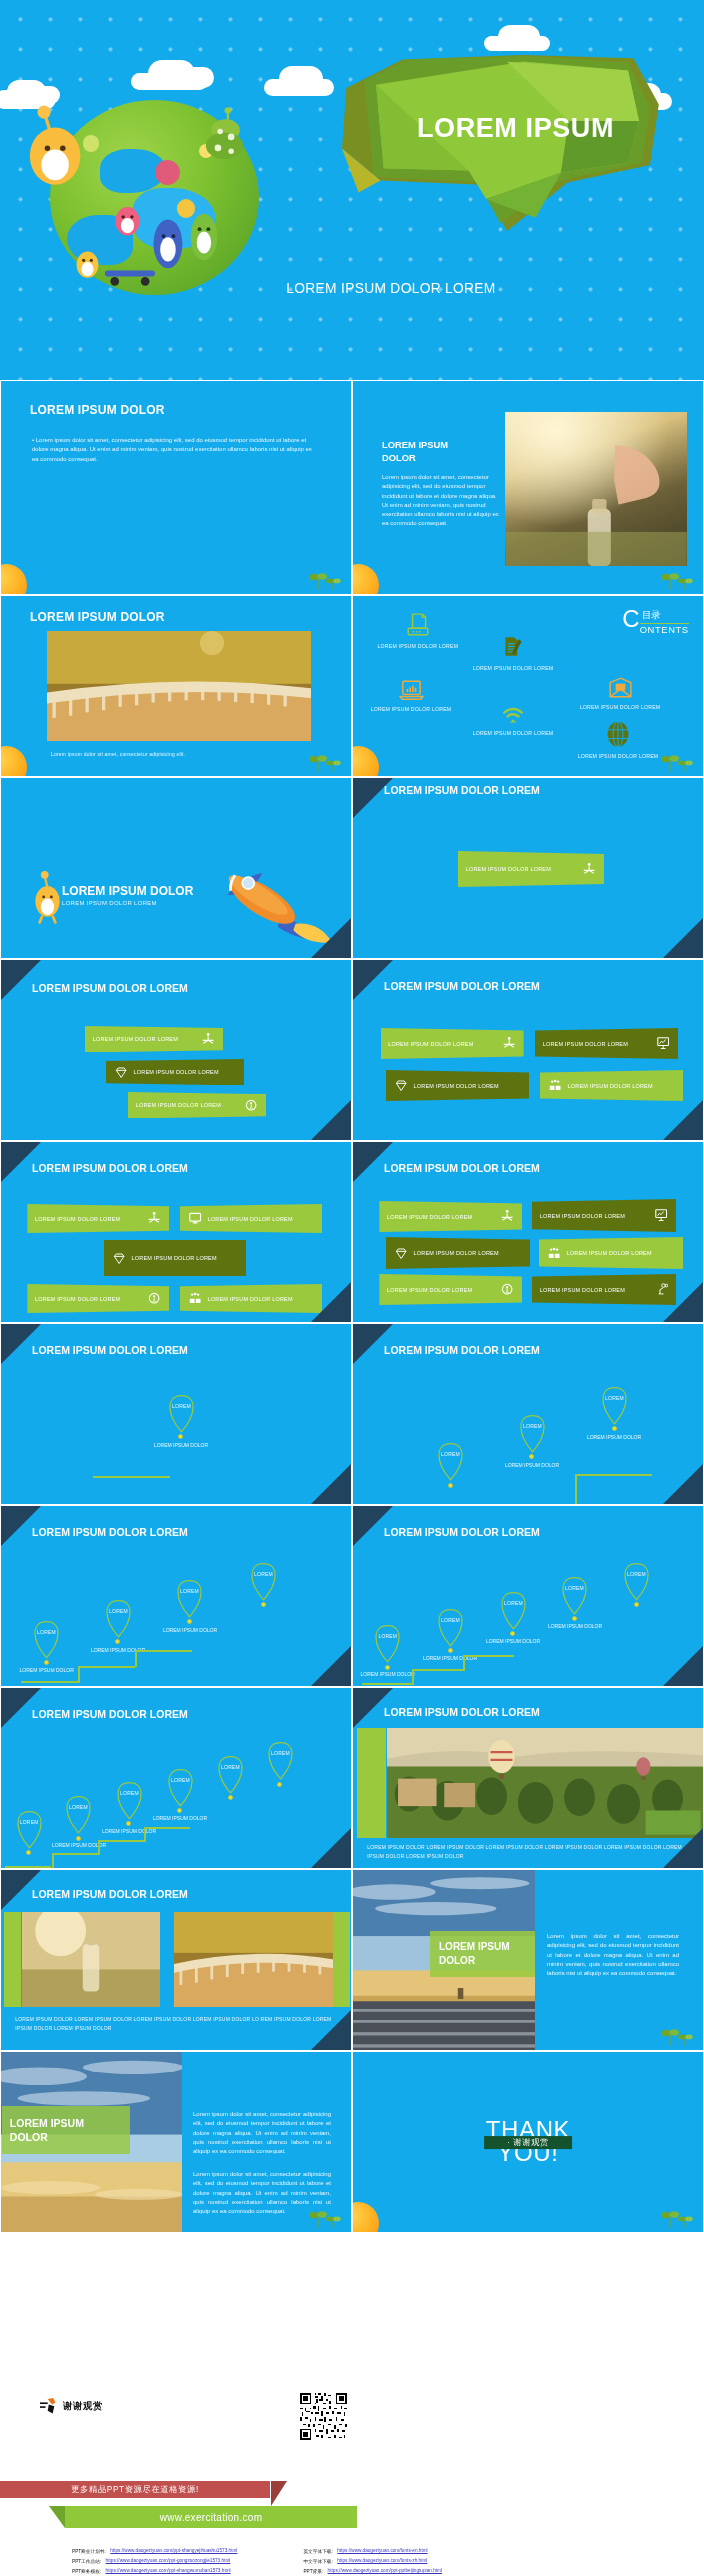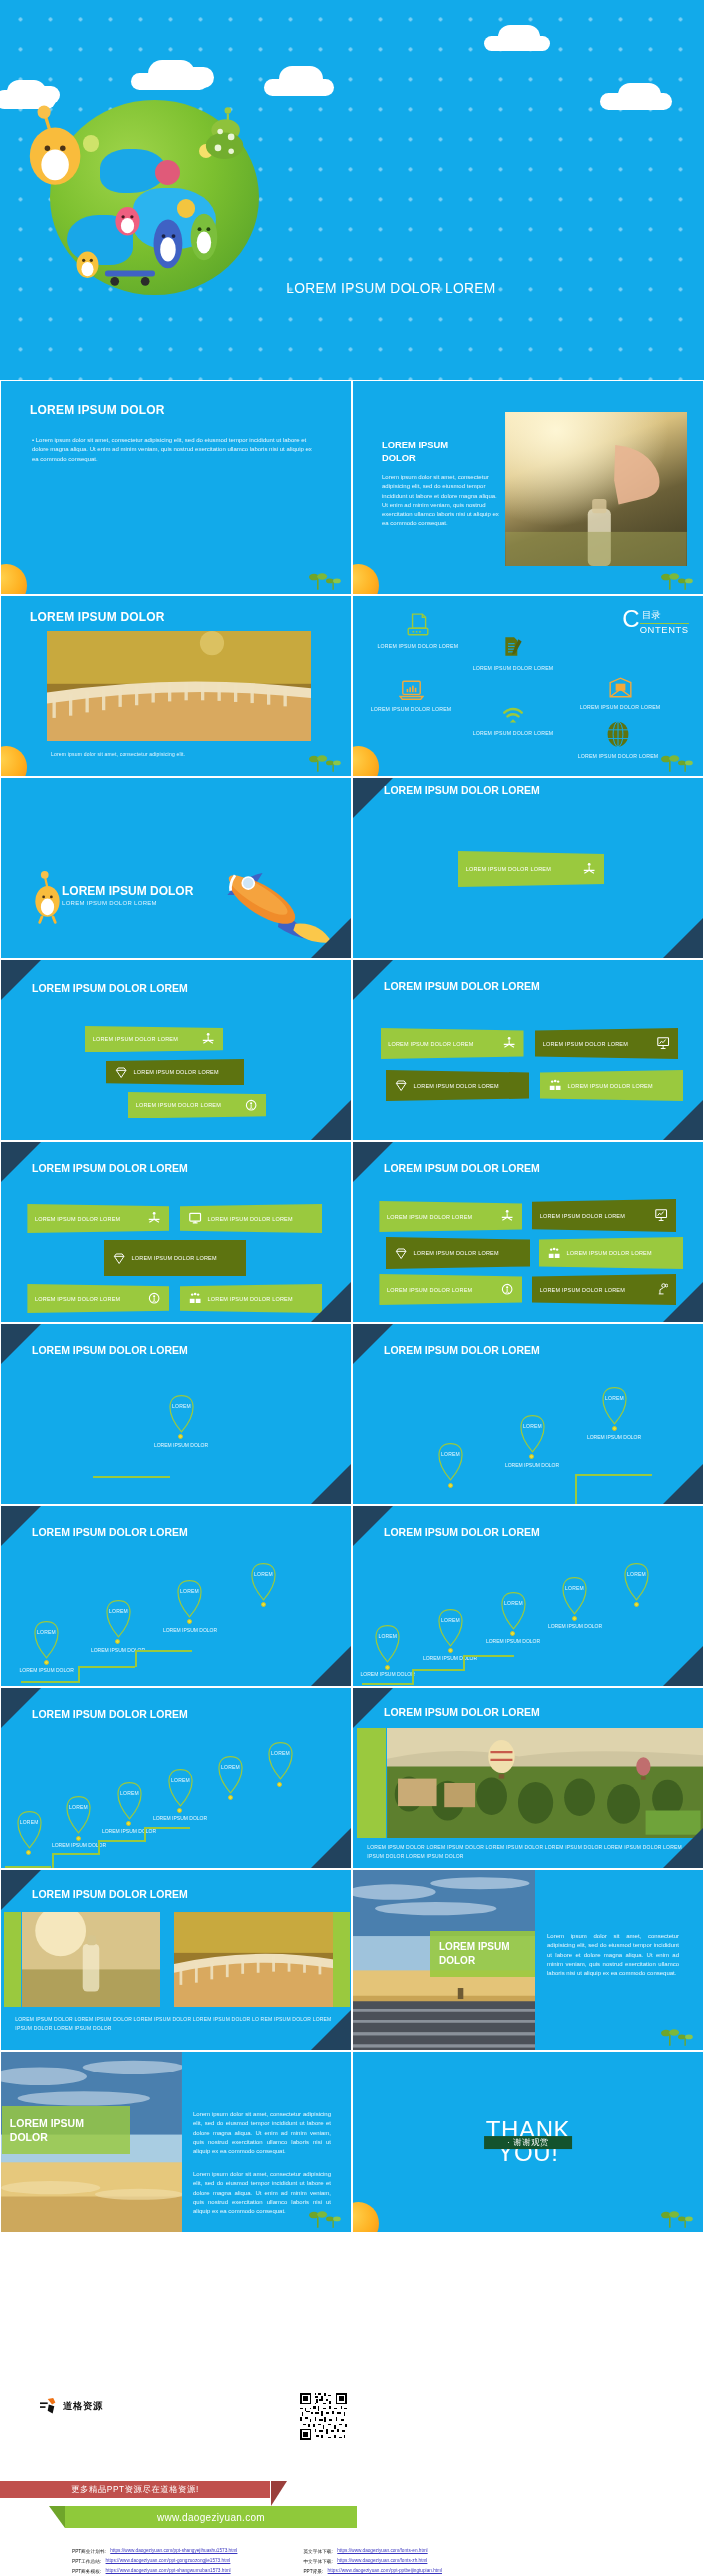--- a/index.html
+++ b/index.html
@@ -260,20 +260,33 @@
       </div>
       <div class="critter" style="left:83px;top:182px;">
         <svg width="61" height="25" viewBox="0 0 110 46">
           <rect x="8" y="10" width="92" height="11" rx="5" fill="#3f62c4"></rect>
           <circle cx="26" cy="30" r="8" fill="#2b2b2b"></circle>
             <circle cx="82" cy="30" r="8" fill="#2b2b2b"></circle>
         </svg>
       </div>
     </div>
 
+    <div class="poly-wrap">
+      <svg width="352" height="176" viewBox="0 0 640 320">
+        <polygon points="8,60 110,8 330,0 530,6 576,90 560,200 410,232 300,320 255,236 70,228 0,170" fill="#7a8f22"></polygon>
+        <polygon points="40,46 120,8 340,2 520,14 560,96 546,196 398,228 288,306 246,230 58,222" fill="#6a9c2a"></polygon>
+        <polygon points="62,54 330,12 520,28 540,120 520,196 398,214 262,262 230,210 76,206" fill="#8fc93a"></polygon>
+        <polygon points="300,12 520,28 540,120 412,120" fill="#9fd045"></polygon>
+        <polygon points="62,54 230,210 76,206" fill="#82bd33"></polygon>
+        <polygon points="412,120 540,120 520,196 398,214" fill="#5f9a2b"></polygon>
+        <polygon points="262,262 398,214 352,296" fill="#73b233"></polygon>
+        <polygon points="0,170 70,228 30,250" fill="#b7b62a"></polygon>
+      </svg>
+      <div class="title-main">LOREM IPSUM</div>
+    </div>
 
     <div class="title-sub">LOREM IPSUM DOLOR LOREM</div>
   </div>
 
   <div class="grid">
 
     <div class="slide r1">
       <div class="s-title lg">LOREM IPSUM DOLOR</div>
       <div class="bullet-text" style="left:31px;top:55px;width:286px;">
         • <span>Lorem ipsum dolor sit amet, consectetur adipisicing elit, sed do eiusmod tempor incididunt ut labore et dolore magna aliqua. Ut enim ad minim veniam, quis nostrud exercitation ullamco laboris nisi ut aliquip ex ea commodo consequat.</span>
@@ -1035,21 +1048,21 @@
   </div>
 
   <div class="footer">
     <div class="brand">
       <svg class="brand-mark" viewBox="0 0 34 30">
         <rect x="0" y="8" width="14" height="3" fill="#111"></rect>
         <rect x="0" y="15" width="10" height="3" fill="#111"></rect>
         <path d="M14 2 l10 -2 l4 8 l-6 4 z" fill="#ef7215"></path>
         <path d="M16 12 l10 3 l-3 13 l-9 -5 z" fill="#111"></path>
       </svg>
-      <span class="brand-name">道格资源</span>
+      <span class="brand-name">谢谢观赏</span>
     </div>
 
     <svg class="qr" viewBox="0 0 29 29" shape-rendering="crispEdges">
       <rect width="29" height="29" fill="#fff"></rect>
       <g fill="#000">
         <rect x="0" y="0" width="7" height="7"></rect>
           <rect x="1" y="1" width="5" height="5" fill="#fff"></rect>
           <rect x="2" y="2" width="3" height="3"></rect>
         <rect x="22" y="0" width="7" height="7"></rect>
           <rect x="23" y="1" width="5" height="5" fill="#fff"></rect>
@@ -1115,21 +1128,21 @@
         <rect x="10" y="26" width="2" height="1"></rect>
           <rect x="13" y="26" width="1" height="2"></rect>
           <rect x="17" y="27" width="2" height="1"></rect>
         <rect x="21" y="26" width="1" height="2"></rect>
           <rect x="24" y="27" width="2" height="1"></rect>
           <rect x="27" y="26" width="1" height="2"></rect>
       </g>
     </svg>
 
     <div class="redbar">更多精品PPT资源尽在道格资源!</div>
-    <div class="greenbar">www.daogeziyuan.com</div>
+    <div class="greenbar">www.exercitation.com</div>
 
     <div class="links">
       <div class="lcol">
         <div class="lrow">
             <span class="lk">PPT商业计划书:</span>
             <span class="lv">https://www.daogeziyuan.com/ppt-shangyejihuashu1573.html</span>
           </div>
         <div class="lrow">
             <span class="lk">PPT工作总结:</span>
             <span class="lv">https://www.daogeziyuan.com/ppt-gongzuozongjie1573.html</span>

